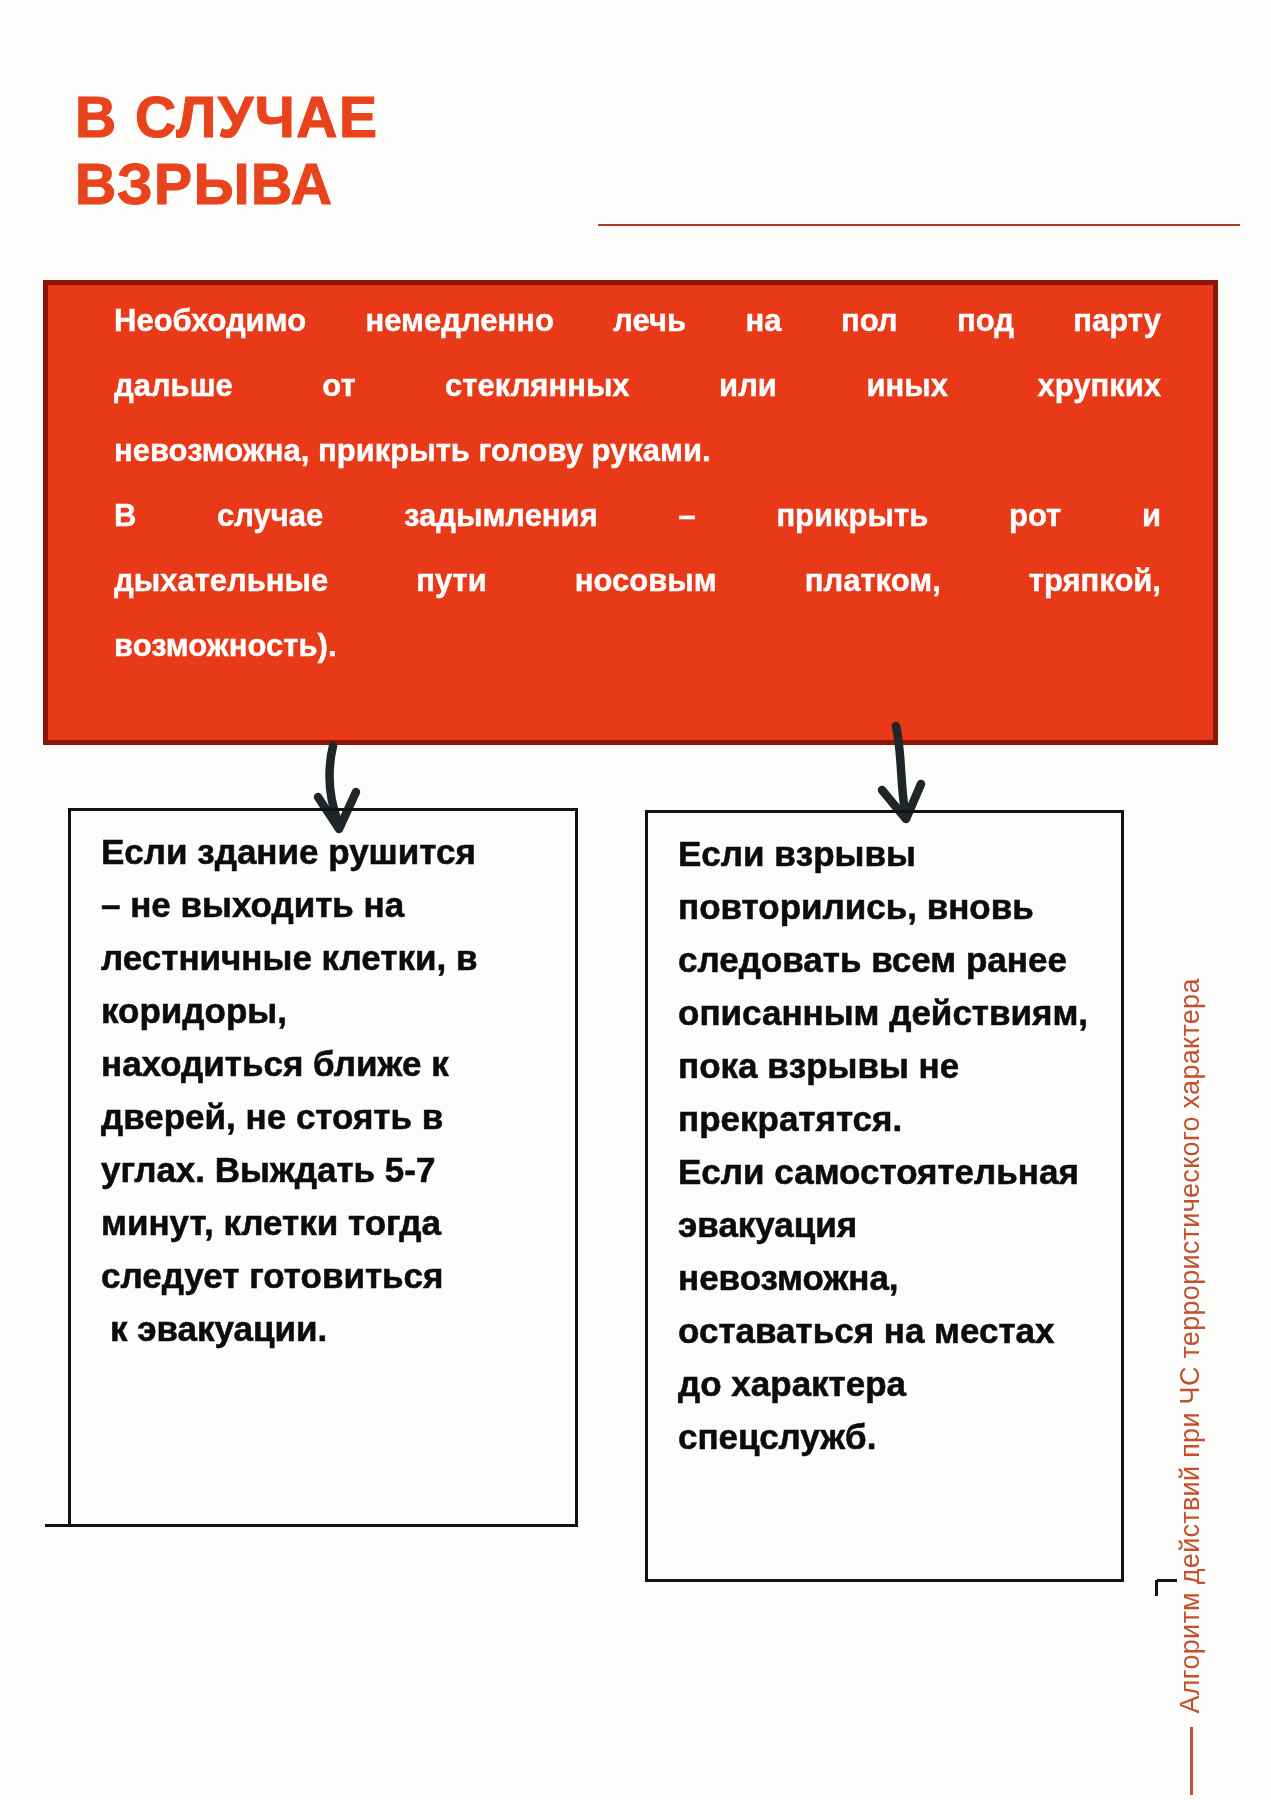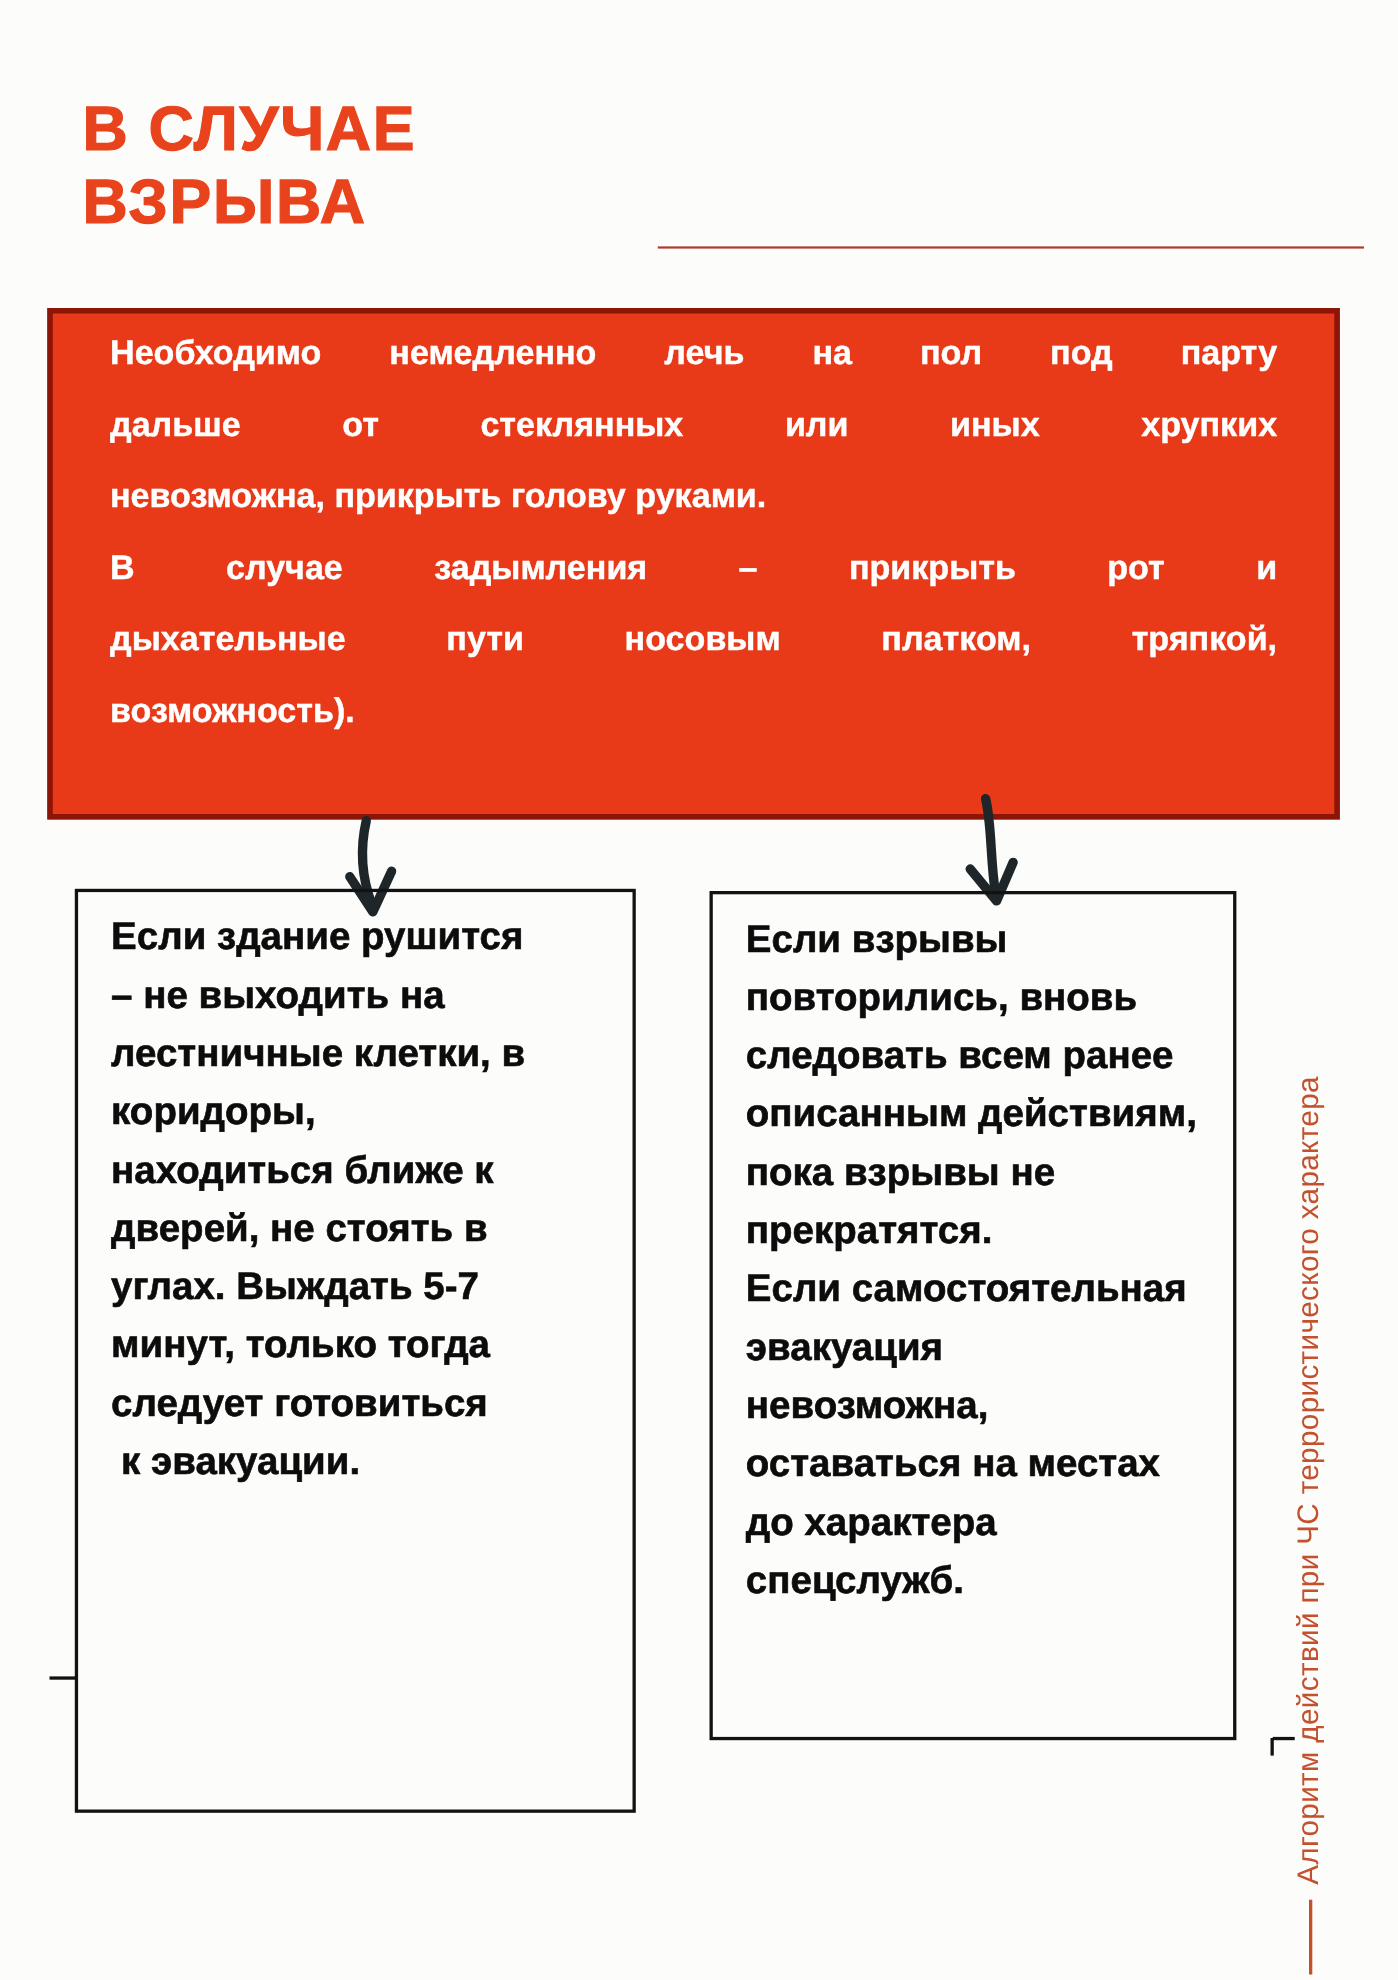--- a/index.html
+++ b/index.html
@@ -37,28 +37,29 @@
     background:var(--alertBg);
     border:5px solid var(--alertBorder);
     padding:3px 52px 0 52px;
     color:#fff;
   }
   .alert-box .ln{
     font-size:31px;line-height:65px;font-weight:700;
     -webkit-text-stroke:0.4px currentColor;
     text-align:justify;
     white-space:normal;
+    margin-left:14px;
   }
   .alert-box .ln.j{text-align-last:justify}
   .flow-box{
     position:absolute;background:transparent;
     border:3px solid var(--boxBorder);
     padding:14px 18px 0 30px;
   }
-  .flow-box.left{left:68px;top:808px;width:510px;height:840px}
+  .flow-box.left{left:68px;top:808px;width:510px;height:719px}
   .flow-box.right{left:645px;top:810px;width:479px;height:772px}
   .flow-box .ln{
     font-size:35px;line-height:53px;font-weight:700;
     -webkit-text-stroke:0.55px currentColor;
     color:var(--ink);
   }
   .flow-box .ln.indent{padding-left:9px}
   .tick{position:absolute;background:var(--boxBorder)}
   .tick.bl{left:45px;top:1524px;width:24px;height:3px}
   .tick.brh{left:1157px;top:1579px;width:20px;height:3px}
@@ -114,21 +115,21 @@
 </svg>
 
 <div class="flow-box left">
   <div class="ln">Если здание рушится</div>
   <div class="ln">– не выходить на</div>
   <div class="ln">лестничные клетки, в</div>
   <div class="ln">коридоры,</div>
   <div class="ln">находиться ближе к</div>
   <div class="ln">дверей, не стоять в</div>
   <div class="ln">углах. Выждать 5-7</div>
-  <div class="ln">минут, только тогда</div>
+  <div class="ln">минут, клетки тогда</div>
   <div class="ln">следует готовиться</div>
   <div class="ln indent">к эвакуации.</div>
 </div>
 
 <div class="flow-box right">
   <div class="ln">Если взрывы</div>
   <div class="ln">повторились, вновь</div>
   <div class="ln">следовать всем ранее</div>
   <div class="ln">описанным действиям,</div>
   <div class="ln">пока взрывы не</div>

